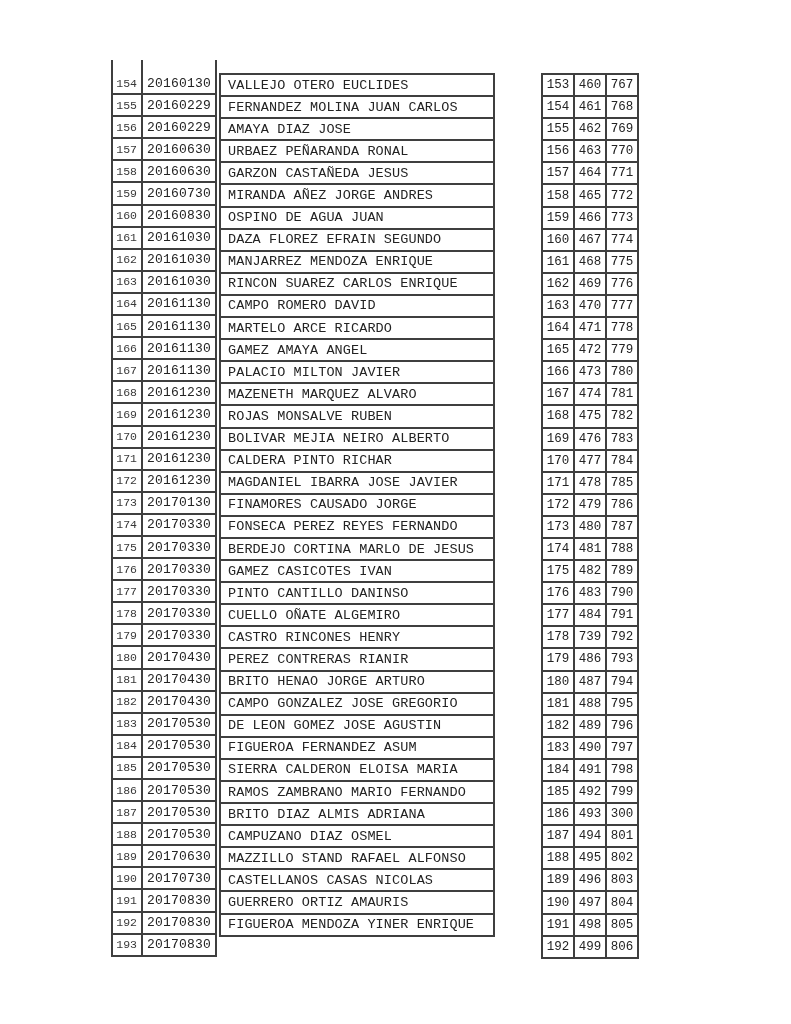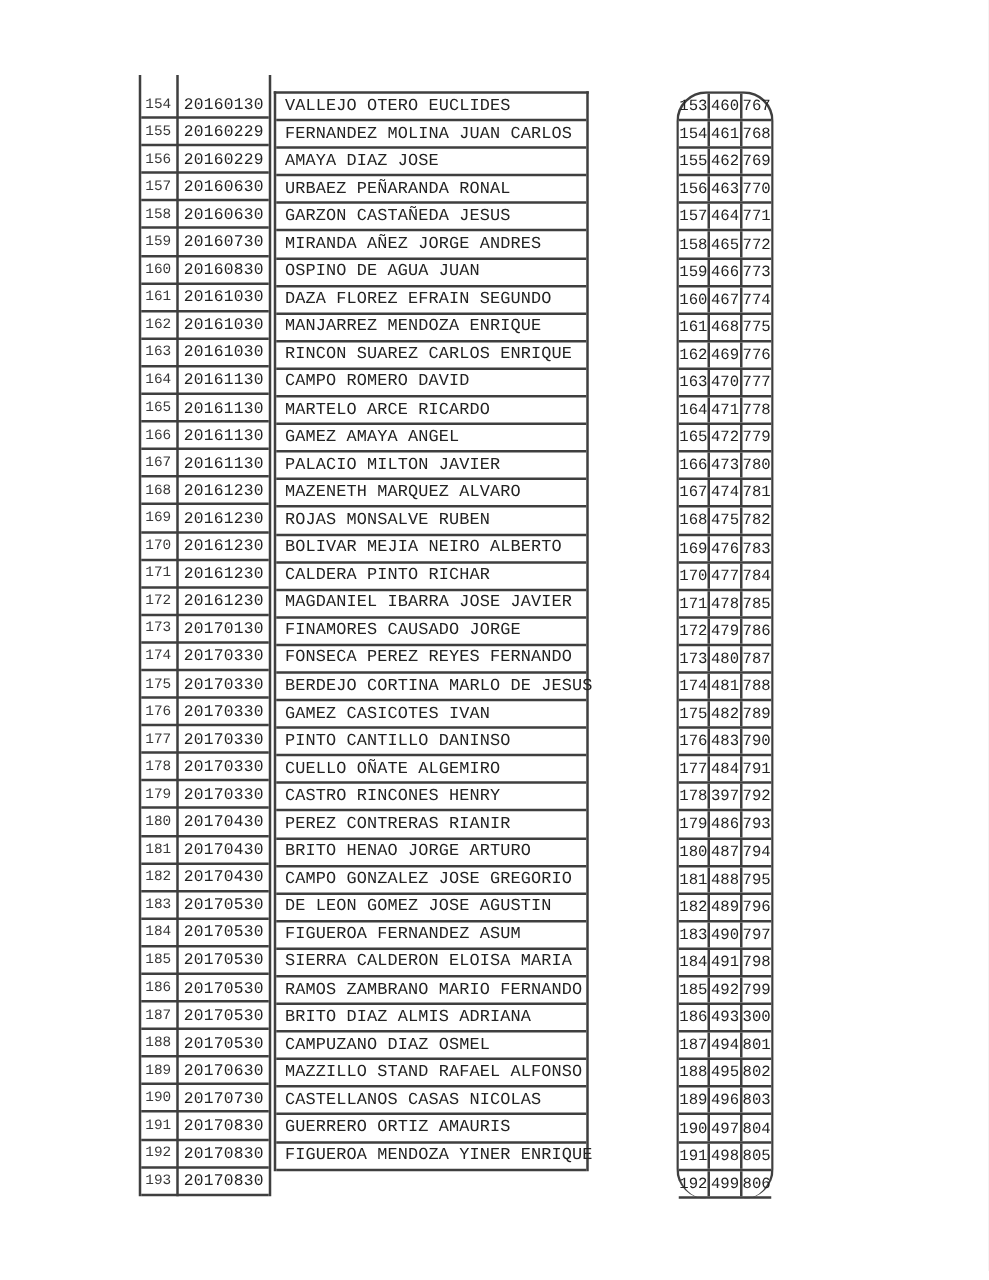--- a/index.html
+++ b/index.html
@@ -17,33 +17,33 @@
   }
   .boxA::after{ 
     content:"";position:absolute;top:0;bottom:0;left:28px;width:2px;background:var(--bc);
   }
   .boxA .spacer{height:13px;}
   .rowA{height:22.1px;border-bottom:2px solid var(--bc);display:flex;align-items:center;box-sizing:border-box;}
   .rowA .num{width:28px;text-align:right;padding-right:4px;font-size:11.5px;color:#383838;box-sizing:border-box;}
   .rowA .date{margin-left:4px;padding-left:2px;font-size:13px;letter-spacing:.2px;white-space:nowrap;}
   
   .boxB{
-    position:absolute;left:219px;top:73px;width:252px;
+    position:absolute;left:219px;top:73px;width:276px;
     border-top:2px solid var(--bc);border-left:2px solid var(--bc);border-right:2px solid var(--bc);
     box-sizing:border-box;background:#fff;
   }
   .rowB{
     height:22.1px;border-bottom:2px solid var(--bc);display:flex;align-items:center;
     padding-left:7px;font-size:13.5px;letter-spacing:.1px;white-space:nowrap;box-sizing:border-box;
   }
   
   .boxC{
-    position:absolute;left:541px;top:73px;width:78px;
+    position:absolute;left:541px;top:73px;width:98px;
     border-top:2px solid var(--bc);border-left:2px solid var(--bc);border-right:2px solid var(--bc);
-    box-sizing:border-box;background:#fff;border-radius:24px;
+    box-sizing:border-box;background:#fff;
   }
   .rowC{height:22.1px;border-bottom:2px solid var(--bc);display:flex;box-sizing:border-box;}
   .rowC .cell{flex:1;display:flex;align-items:center;justify-content:center;font-size:12.5px;box-sizing:border-box;}
   .rowC .cell.mid{border-left:2px solid var(--bc);border-right:2px solid var(--bc);}
 </style>
 </head>
 <body>
 
 <div class="page">
 
@@ -556,21 +556,21 @@
   </div>
 
   <div class="rowC">
     <span class="cell">177</span>
     <span class="cell mid">484</span>
     <span class="cell">791</span>
   </div>
 
   <div class="rowC">
     <span class="cell">178</span>
-    <span class="cell mid">397</span>
+    <span class="cell mid">739</span>
     <span class="cell">792</span>
   </div>
 
   <div class="rowC">
     <span class="cell">179</span>
     <span class="cell mid">486</span>
     <span class="cell">793</span>
   </div>
 
   <div class="rowC">

